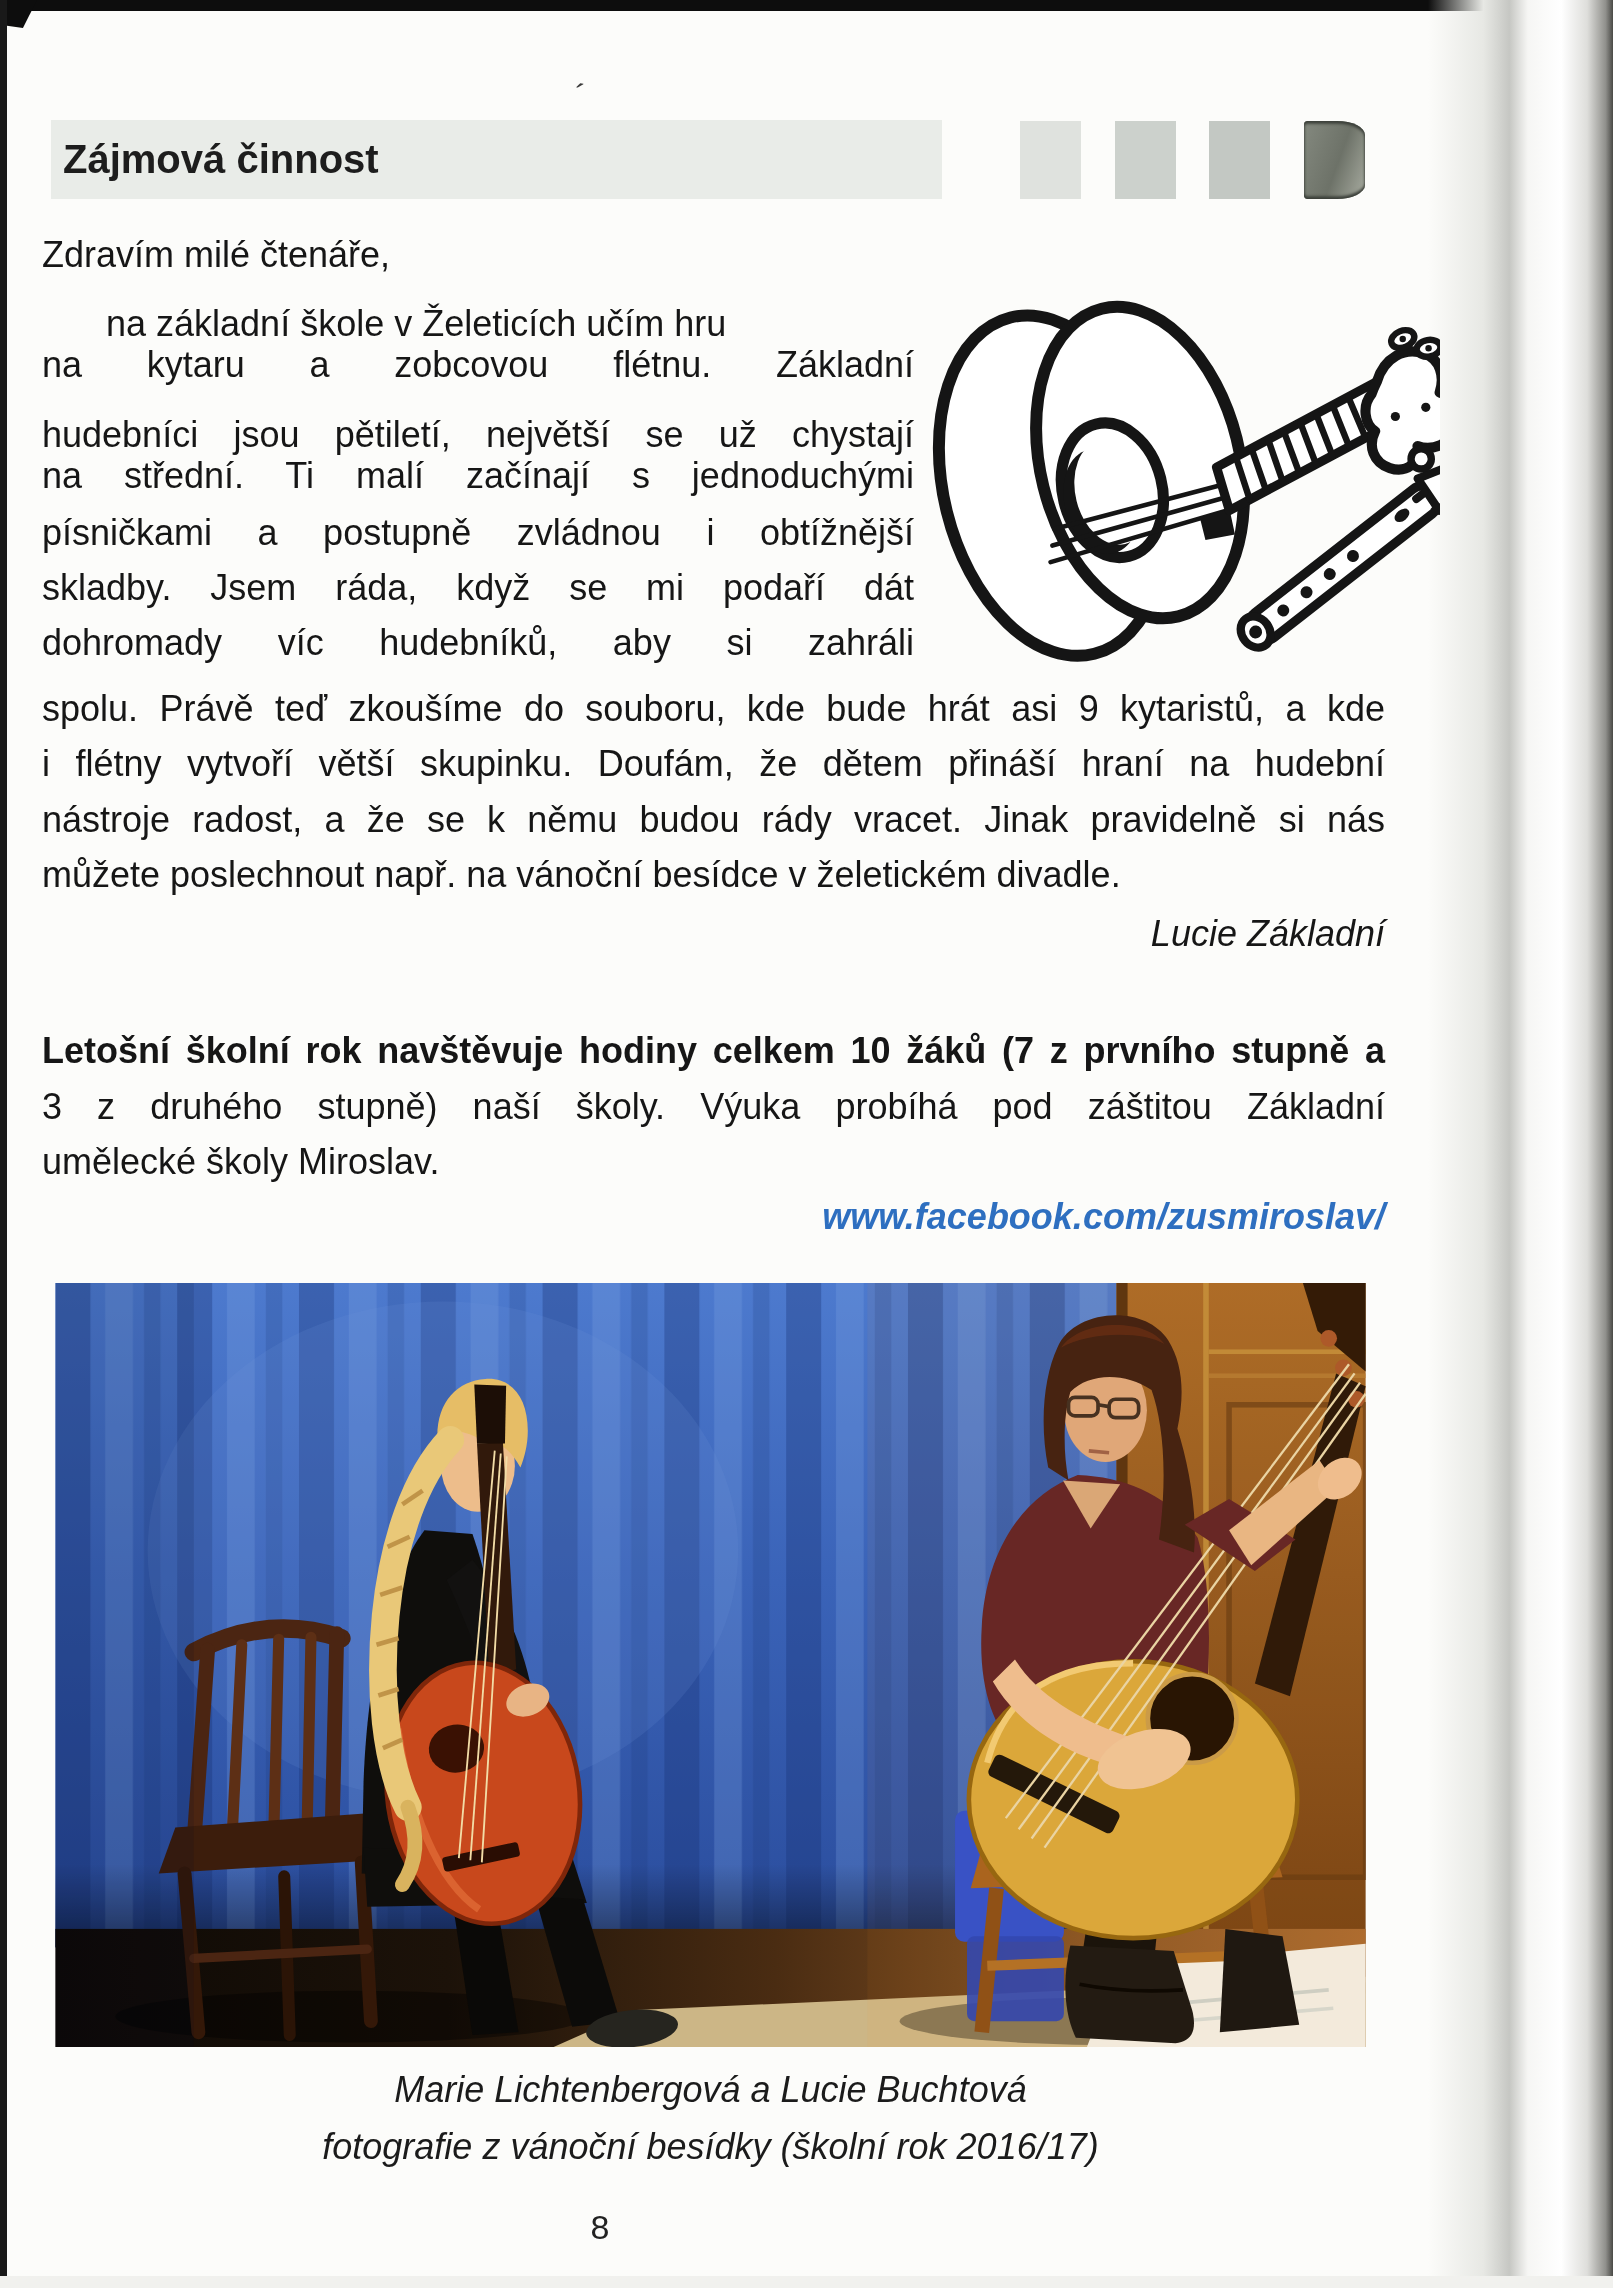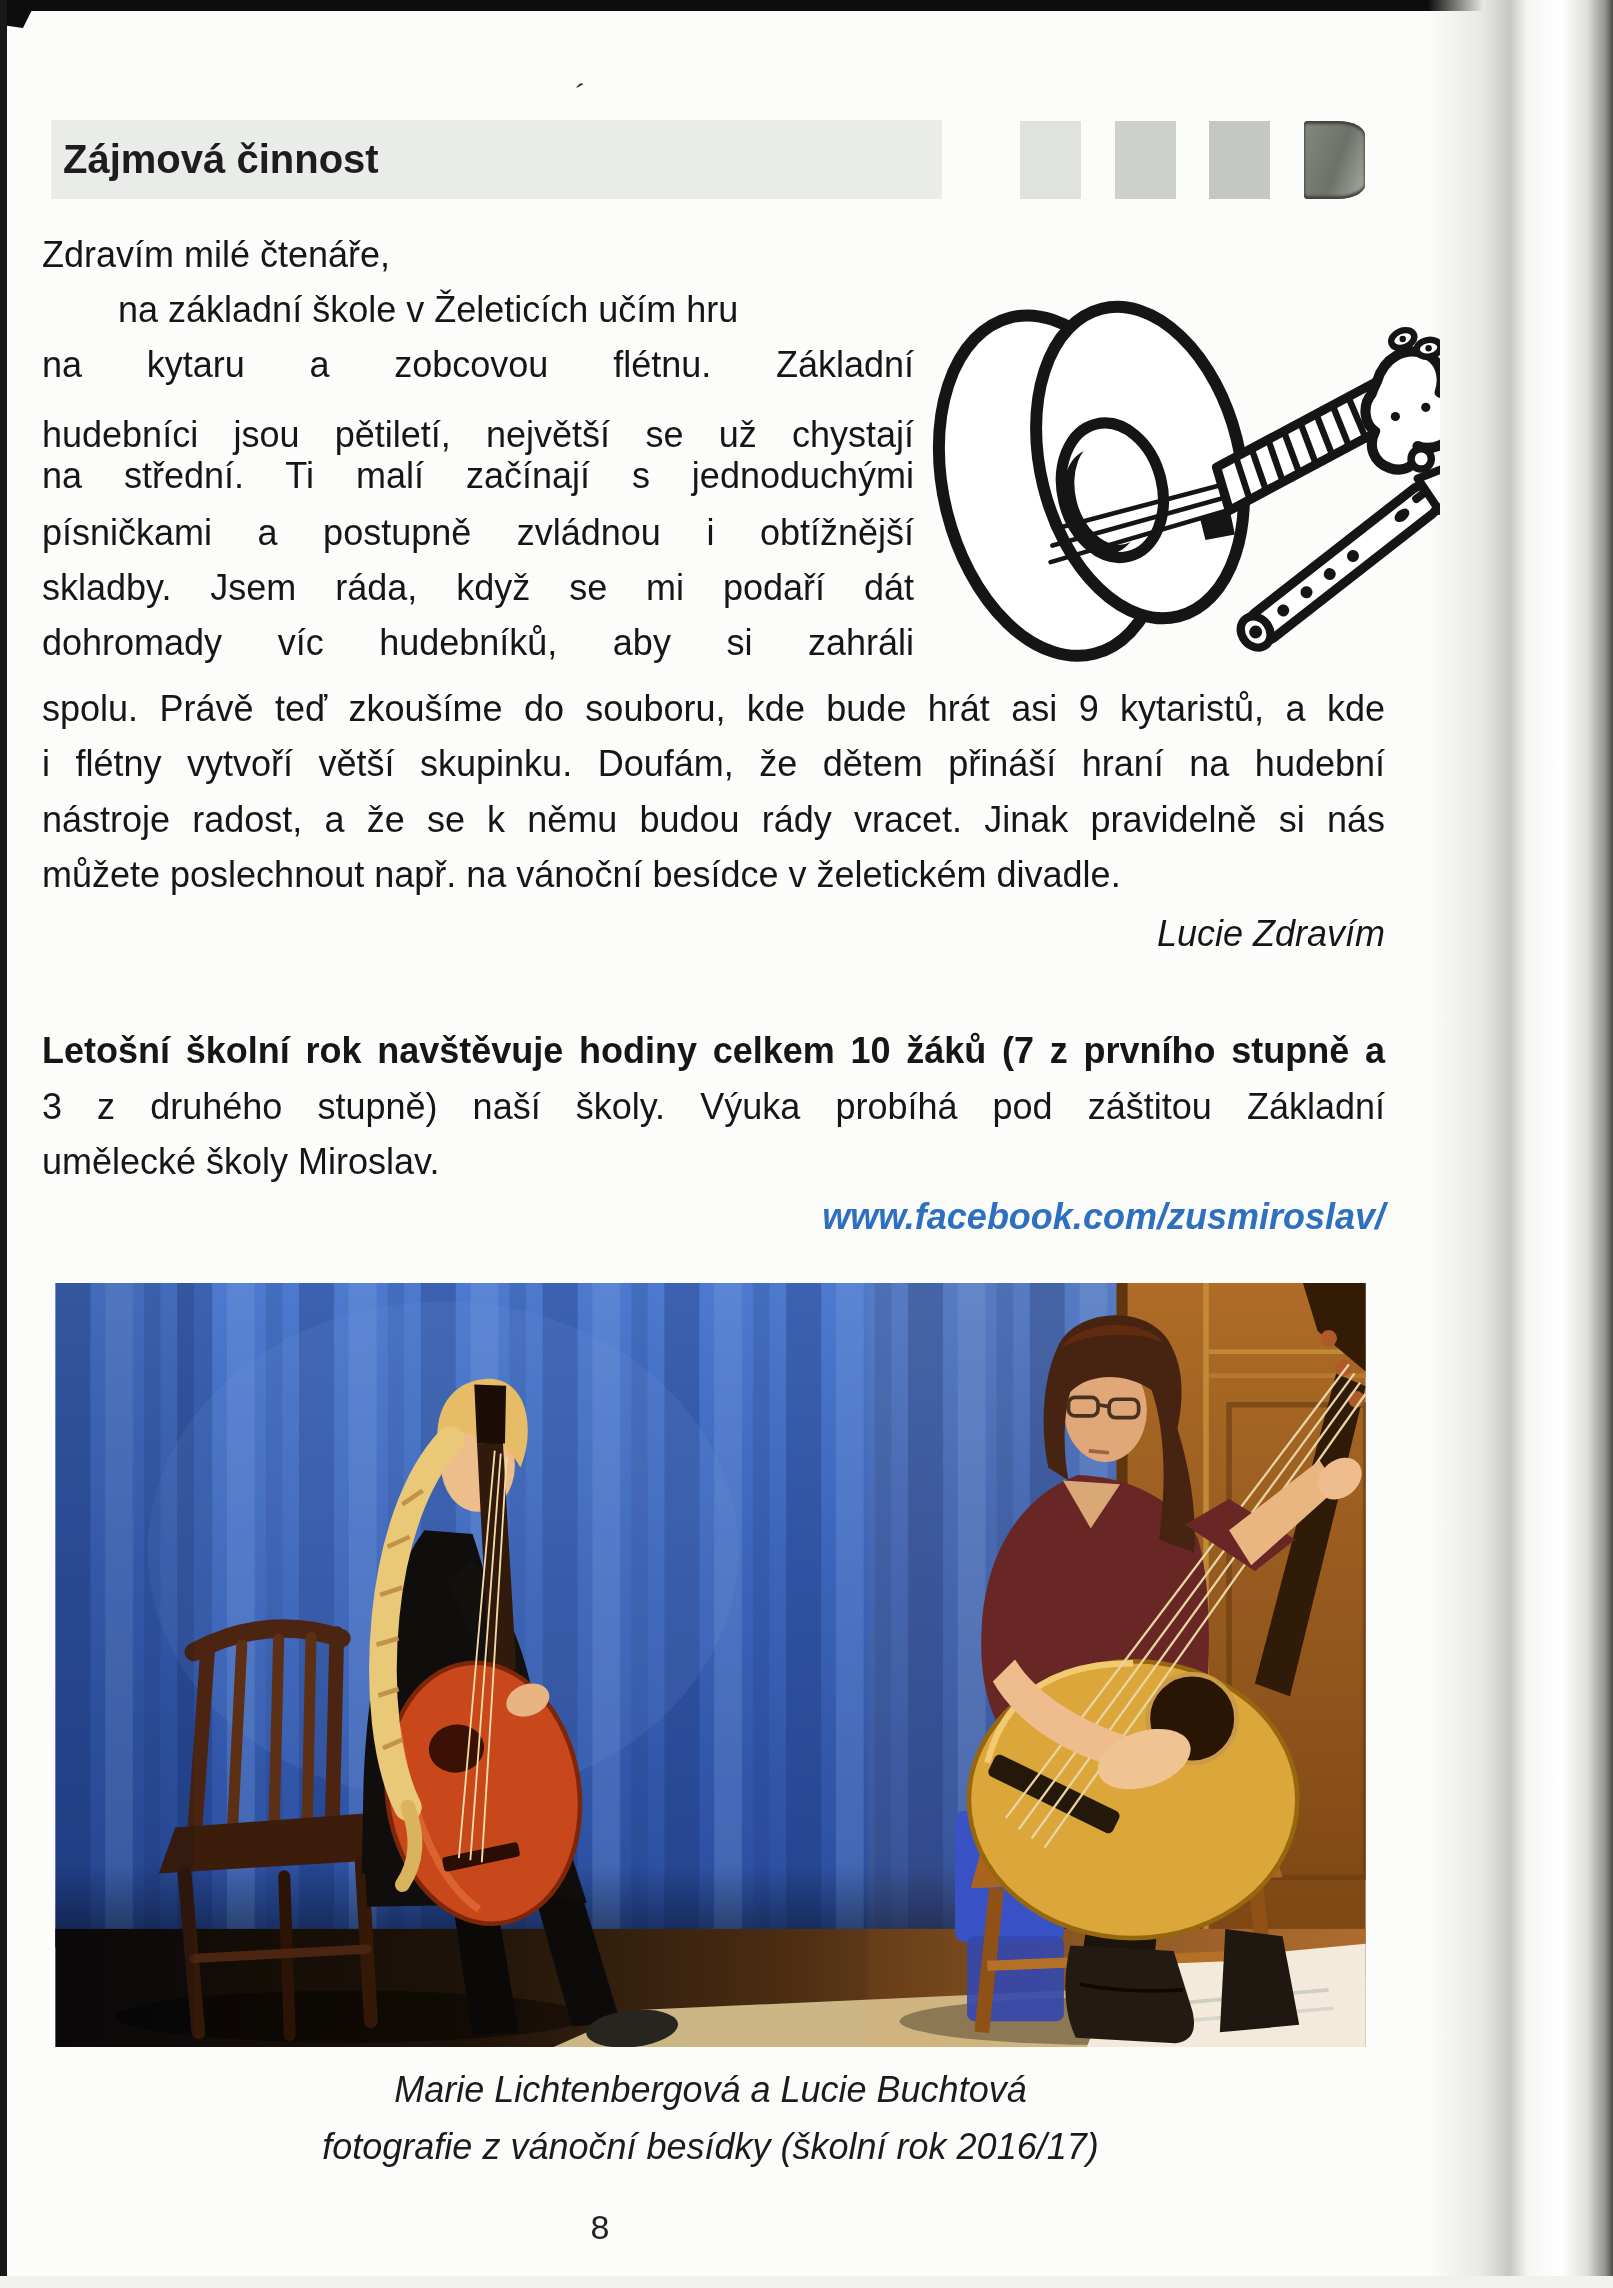--- a/index.html
+++ b/index.html
@@ -55,32 +55,32 @@
   <div class="header-bar">
     <span>Zájmová činnost</span>
   </div>
   <div class="stray-mark">´</div>
   <div class="gray-sq sq1"></div>
   <div class="gray-sq sq2"></div>
   <div class="gray-sq sq3"></div>
   <div class="gray-sq sq4"></div>
 
   <div class="bl" style="left:42px;top:231px;">Zdravím milé čtenáře,</div>
-  <div class="bl" style="left:106px;top:286px;margin-left:12px;">na základní škole v Želeticích učím hru</div>
+  <div class="bl" style="left:106px;top:300px;">na základní škole v Želeticích učím hru</div>
   <div class="bl w just" style="top:341px;">na kytaru a zobcovou flétnu. Základní</div>
   <div class="bl w just" style="top:388px;margin-top:23px;">hudebníci jsou pětiletí, největší se už chystají</div>
   <div class="bl w just" style="top:452px;">na střední. Ti malí začínají s jednoduchými</div>
   <div class="bl w just" style="top:509px;">písničkami a postupně zvládnou i obtížnější</div>
   <div class="bl w just" style="top:564px;">skladby. Jsem ráda, když se mi podaří dát</div>
   <div class="bl w just" style="top:619px;">dohromady víc hudebníků, aby si zahráli</div>
   <div class="bl f just" style="top:685px;">spolu. Právě teď zkoušíme do souboru, kde bude hrát asi 9 kytaristů, a kde</div>
   <div class="bl f just" style="top:796px;">nástroje radost, a že se k němu budou rády vracet. Jinak pravidelně si nás</div>
   <div class="bl f just" style="top:740px;">i flétny vytvoří větší skupinku. Doufám, že dětem přináší hraní na hudební</div>
   <div class="bl f" style="top:851px;white-space:normal;">můžete poslechnout např. na vánoční besídce v želetickém divadle.</div>
-  <div class="bl sig" style="top:910px;">Lucie Zdravím</div>
+  <div class="bl sig" style="top:910px;">Lucie Základní</div>
 
   <div class="bl f just" style="top:1027px;font-weight:bold;">Letošní školní rok navštěvuje hodiny celkem 10 žáků (7 z prvního stupně a</div>
   <div class="bl f just" style="top:1083px;">3 z druhého stupně) naší školy. Výuka probíhá pod záštitou Základní</div>
   <div class="bl f" style="top:1138px;white-space:normal;">umělecké školy Miroslav.</div>
   <div class="bl fb-link" style="top:1193px;">www.facebook.com/zusmiroslav/</div>
 
   <svg class="clipart" viewBox="0 0 560 435">
     <g stroke="#151515" fill="#ffffff" stroke-linejoin="round" stroke-linecap="round">
 
       <g transform="rotate(-38 450 320)">

